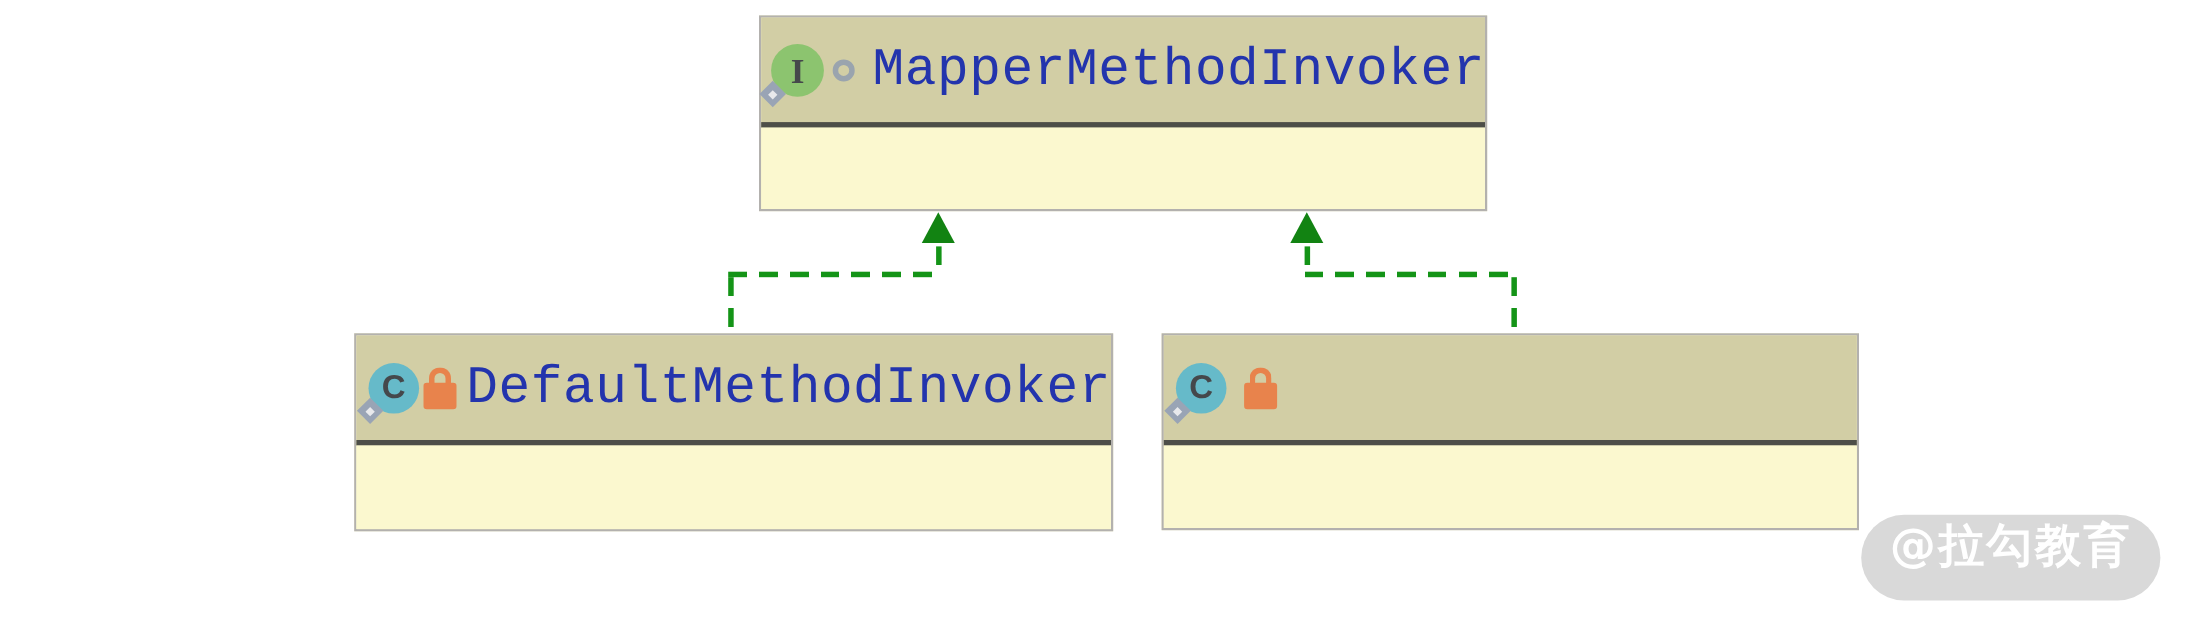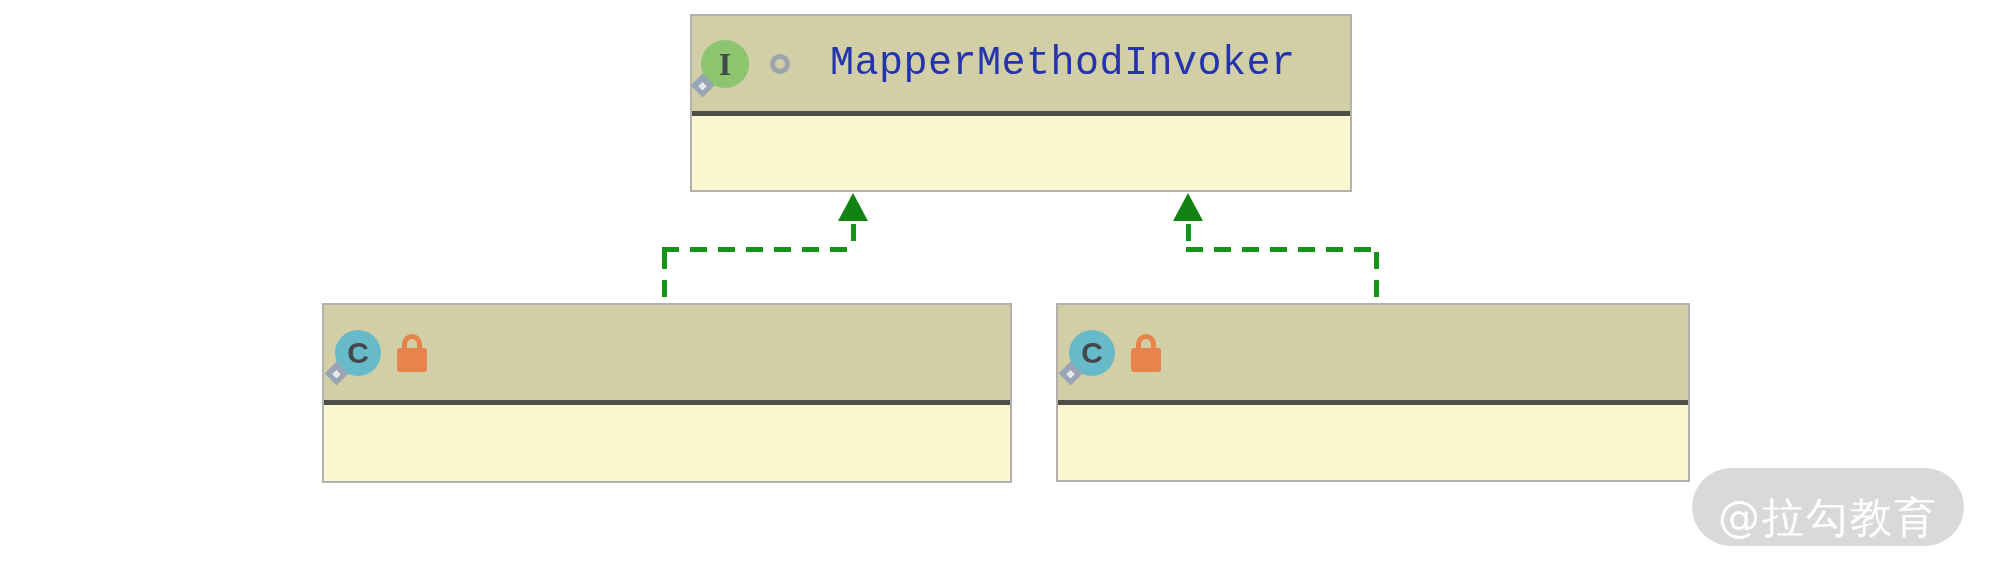--- a/index.html
+++ b/index.html
@@ -16,21 +16,21 @@
     background:#fbf8cf;
   }
   .node-header {
     height:100px; box-sizing:border-box;
     background:#d2cea5;
     border-bottom:5px solid #4d4e48;
     display:flex; align-items:center;
   }
   .node-body { flex:1; background:#fbf8cf; }
   .node-name {
-    font-size:40px; color:#2334ad; white-space:nowrap;
+    font-size:48px; color:#2334ad; white-space:nowrap;
     letter-spacing:0.5px;
   }
   
   .icon-circle {
     position:relative; border-radius:50%;
     display:flex; align-items:center; justify-content:center;
     flex:0 0 auto;
   }
   .icon-interface { width:48px; height:48px; background:#8cc46f; }
   .icon-class     { width:46px; height:46px; background:#66bac9; }
@@ -75,22 +75,22 @@
   .arrowhead {
     position:absolute; width:0; height:0;
     border-left:15px solid transparent;
     border-right:15px solid transparent;
     border-bottom:28px solid #128312;
   }
   
   .watermark {
     position:absolute; left:1692px; top:468px; width:272px; height:78px;
     background:#d9d9d9; border-radius:40px;
-    display:flex; align-items:flex-end; justify-content:center;
-    color:#ffffff; font-size:42px; font-weight:normal;
+    display:flex; align-items:flex-start; justify-content:center;
+    color:#ffffff; font-size:42px; font-weight:bold;
     font-family:"DejaVu Sans","Liberation Sans",sans-serif;
     letter-spacing:2px;
   }
 </style>
 </head>
 <body>
 
 <div class="canvas">
 
   <div class="uml-node" style="left:690px; top:14px; width:662px; height:178px;">
@@ -112,20 +112,21 @@
       <span class="icon-circle icon-class">
         <span class="icon-letter">C</span>
         <span class="diamond"></span>
       </span>
       <span style="width:16px;"></span>
       <span class="lock">
         <span class="lock-shackle"></span>
           <span class="lock-body"></span>
       </span>
       <span style="width:36px;"></span>
+      <span class="node-name">DefaultMethodInvoker</span>
     </div>
     <div class="node-body"></div>
   </div>
 
   <div class="uml-node" style="left:1056px; top:303px; width:634px; height:179px;">
     <div class="node-header" style="padding-left:11px;">
       <span class="icon-circle icon-class">
         <span class="icon-letter">C</span>
         <span class="diamond"></span>
       </span>

